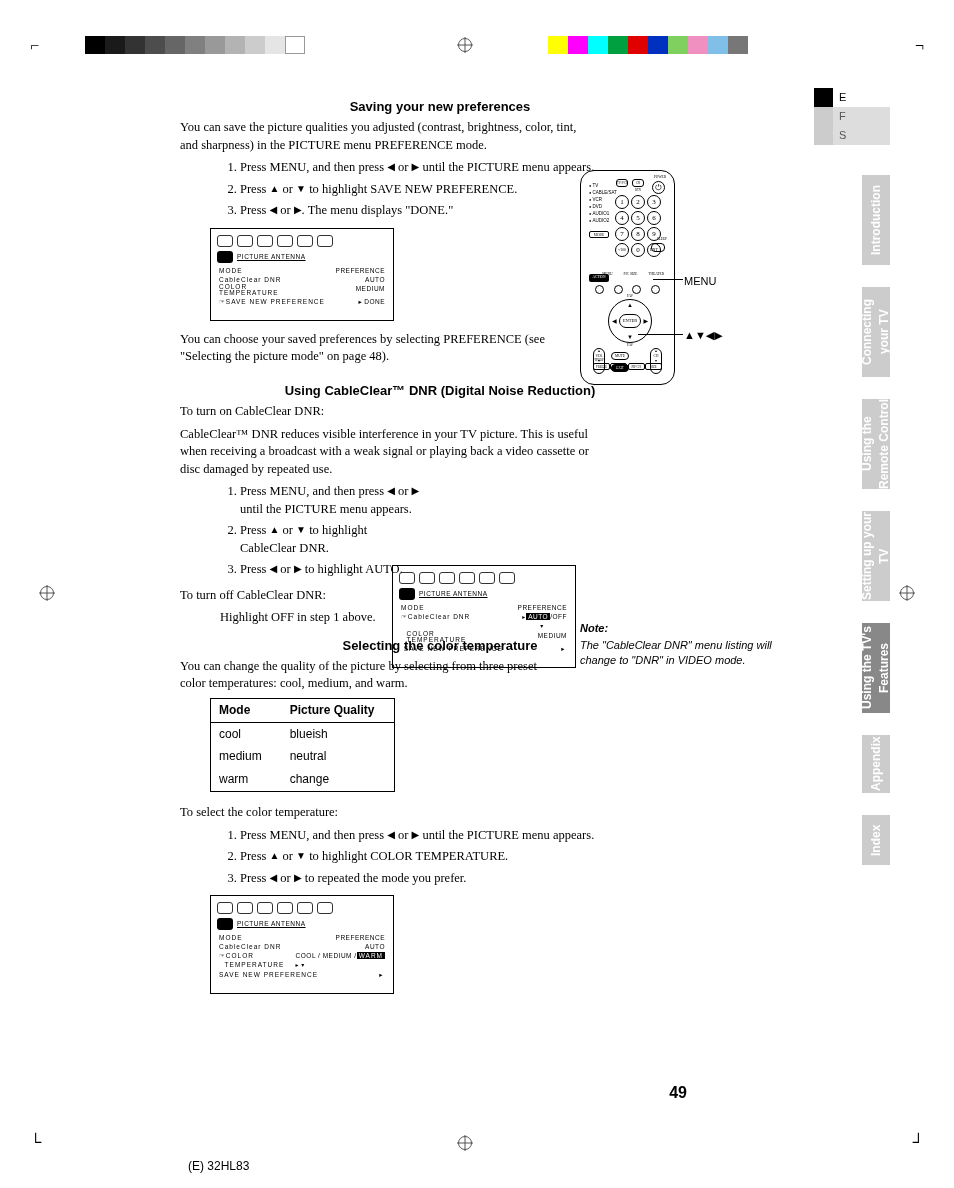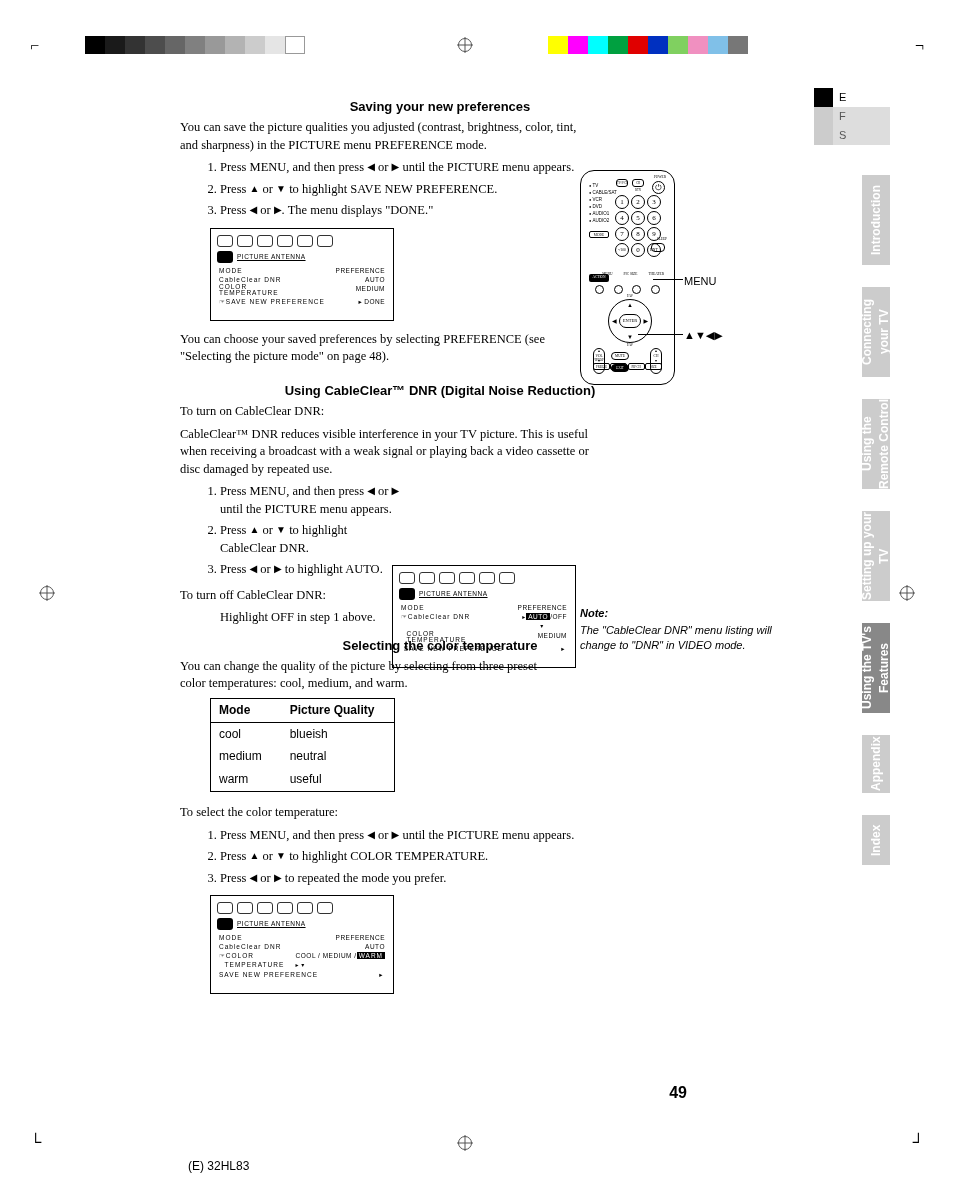--- a/index.html
+++ b/index.html
@@ -29,21 +29,21 @@
   .gray-swatches { position: absolute; top: 36px; left: 85px; display: flex; }
   .gray-swatches div { width: 20px; height: 18px; }
   .color-swatches { position: absolute; top: 36px; left: 548px; display: flex; }
   .color-swatches div { width: 20px; height: 18px; }
 
   .page { position: absolute; top: 88px; left: 70px; width: 820px; }
   .main-col { width: 520px; position: relative; margin-left: 110px; }
 
   h3.sec { font-family: Arial, Helvetica, sans-serif; font-weight: bold; font-size: 13px; margin-top: 10px; margin-bottom: 3px; text-align: center; }
   p.body { margin-bottom: 5px; width: 400px; }
-  ol.steps { list-style: decimal; margin-left: 40px; width: 380px; margin-bottom: 8px; }
+  ol.steps { list-style: decimal; margin-left: 60px; width: 380px; margin-bottom: 8px; }
   ol.steps li { margin-bottom: 4px; }
   ol.steps.narrow { width: 180px; }
   .indent-line { margin-left: 40px; margin-bottom: 6px; }
 
   .arrow { font-family: Arial, sans-serif; font-size: 10px; display: inline-block; vertical-align: 1px; }
 
   
   .osd { border: 1px solid #000; width: 184px; padding: 6px 6px 14px 6px; font-family: Arial, sans-serif; font-size: 6.5px; letter-spacing: 0.5px; position: relative; margin-left: 30px; margin-top: 6px; margin-bottom: 10px; }
   .osd-icons { display: flex; gap: 4px; margin-bottom: 4px; }
   .osd-icons div { width: 16px; height: 12px; border: 1px solid #333; border-radius: 3px; position: relative; }
@@ -92,21 +92,21 @@
   .pip-row { display:flex; justify-content:space-between; margin-bottom:2px;}
   .pip-row div { width:17px; height:7px; border:0.6px solid #000; border-radius:2px; font-size:3px; text-align:center; line-height:6px;}
   .pip-lbls { display:flex; justify-content:space-between; font-size:3px; margin-bottom:1px;}
 
   .menu-callout { position: absolute; left: 504px; top: 176px; font-family: Arial, sans-serif; font-size: 11px; }
   .menu-line { position:absolute; left: 473px; top: 181px; width:30px; height:1px; background:#000;}
   .arrows-callout { position: absolute; left: 504px; top: 230px; font-family: Arial, sans-serif; font-size: 11px; }
   .arrows-line { position:absolute; left: 458px; top: 236px; width:45px; height:1px; background:#000;}
 
   
-  .note-block { position: absolute; left: 400px; top: 508px; width: 210px; font-style: italic; font-family: Arial, sans-serif; font-size: 11px; line-height: 1.35; }
+  .note-block { position: absolute; left: 400px; top: 523px; width: 210px; font-style: italic; font-family: Arial, sans-serif; font-size: 11px; line-height: 1.35; }
   .note-block b { font-weight: bold; display:block; margin-bottom:2px;}
 
   
   table.ct { border-collapse: collapse; margin-left: 30px; margin-top: 4px; margin-bottom: 12px; font-size: 12px; font-family: Arial,sans-serif;}
   table.ct th, table.ct td { border-top: 1px solid #000; border-bottom: 1px solid #000; padding: 3px 20px 3px 8px; text-align:left;}
   table.ct th { font-weight: bold; border-bottom: 1px solid #000;}
   table.ct tr:not(:first-child) td { border-top: none; border-bottom: none; }
   table.ct tr:last-child td { border-bottom: 1px solid #000; }
   table.ct { border: 1px solid #000; }
 
@@ -263,21 +263,21 @@
       <tr>
             <td>cool</td>
             <td>blueish</td>
           </tr>
       <tr>
             <td>medium</td>
             <td>neutral</td>
           </tr>
       <tr>
             <td>warm</td>
-            <td>useful</td>
+            <td>change</td>
           </tr>
     </tbody>
       </table>
 
     <p class="body">To select the color temperature:</p>
     <ol class="steps" style="width:400px">
       <li><span>Press MENU, and then press </span><span class="arrow">◀</span><span> or </span><span class="arrow">▶</span><span> until the PICTURE menu appears.</span></li>
       <li><span>Press </span><span class="arrow">▲</span><span> or </span><span class="arrow">▼</span><span> to highlight COLOR TEMPERATURE.</span></li>
       <li><span>Press </span><span class="arrow">◀</span><span> or </span><span class="arrow">▶</span><span> to repeated the mode you prefer.</span></li>
     </ol>

